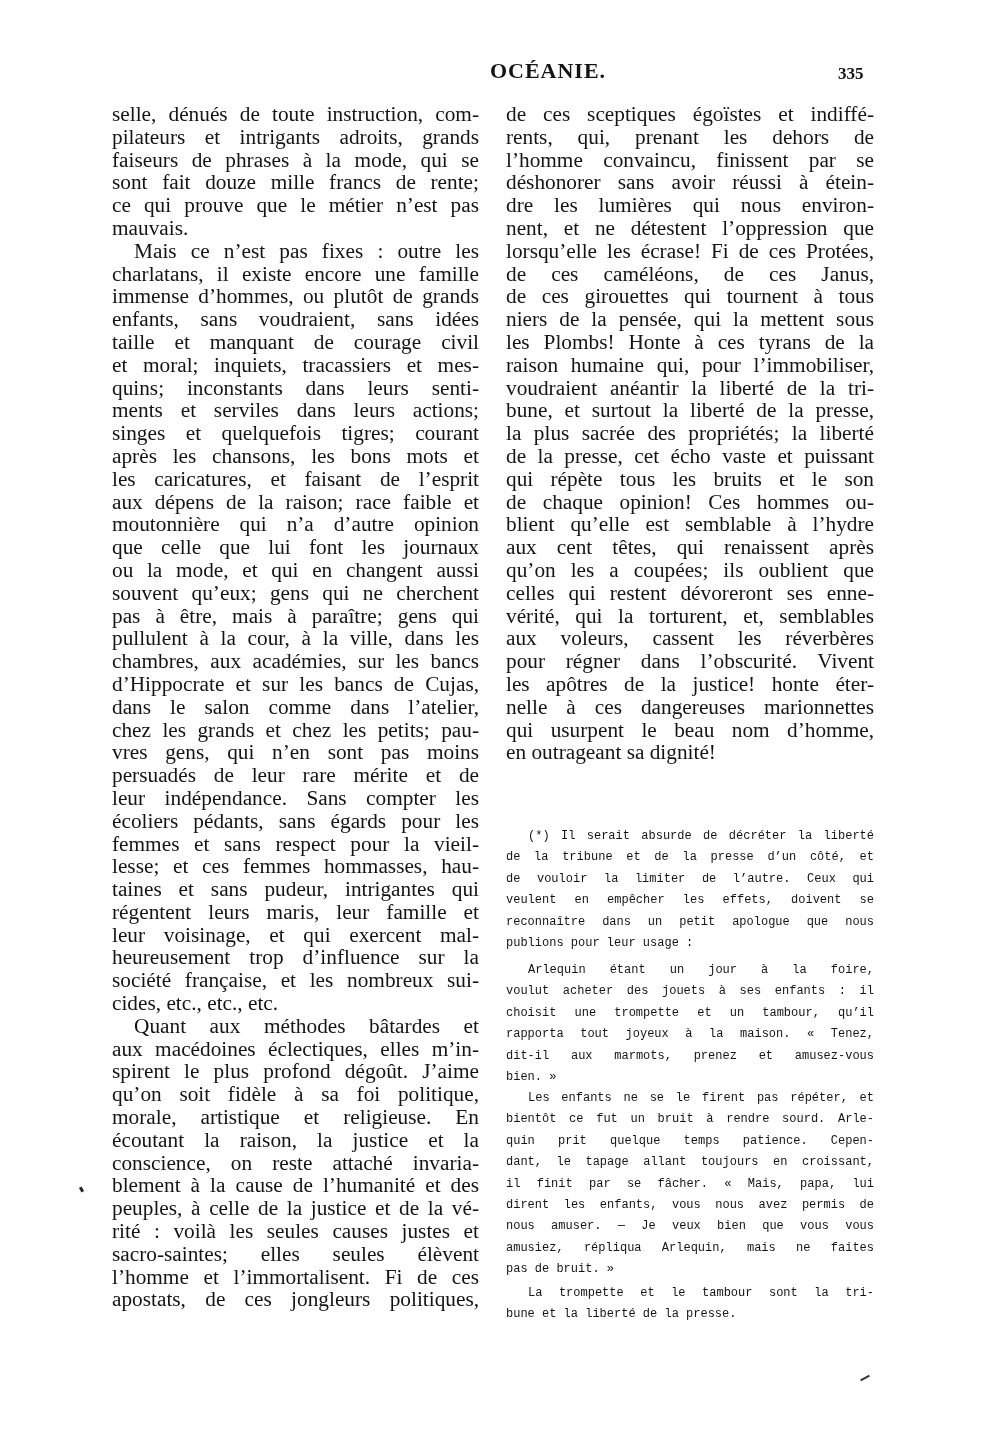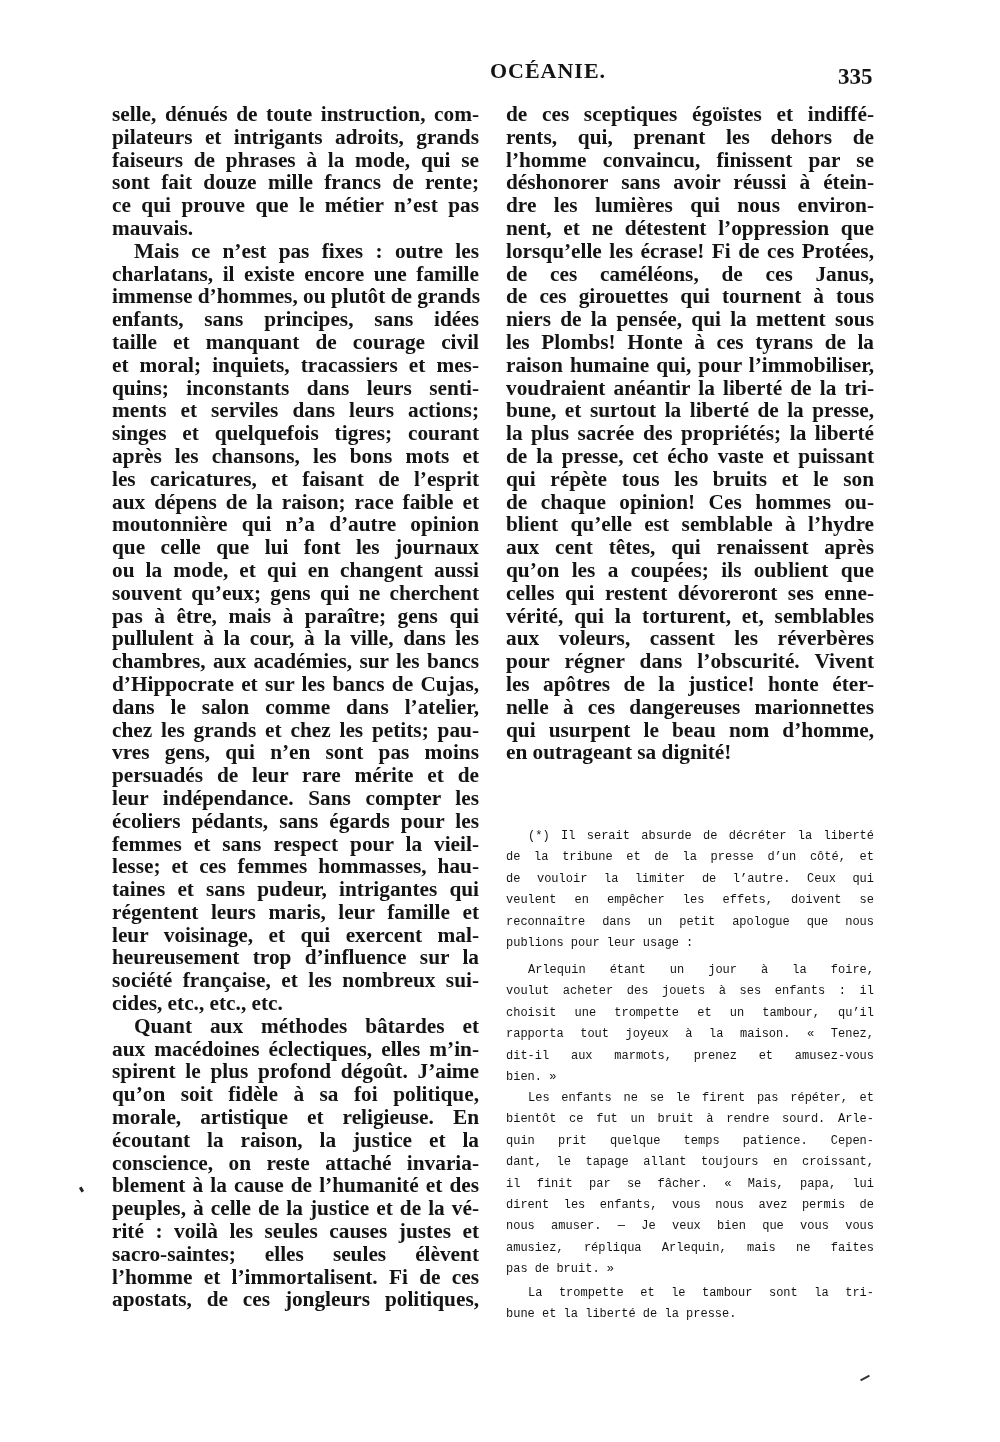--- a/index.html
+++ b/index.html
@@ -8,23 +8,23 @@
     font-family: "DejaVu Serif", "Liberation Serif", serif;
     color: #141414;
   }
   .header-title {
     position: absolute; left: 0; width: 1000px; top: 58px;
     text-align: center; font-family: "Liberation Serif", serif;
     font-size: 22px; letter-spacing: 1px; font-weight: bold; padding-left: 48px;
   }
   .page-number {
     position: absolute; left: 838px; top: 64px;
-    font-family: "Liberation Serif", serif; font-size: 23px; font-weight: bold;
+    font-family: "Liberation Serif", serif; font-size: 17px; font-weight: bold;
   }
-  .col { position: absolute; font-weight: bold; }
+  .col { position: absolute; }
   .col-left { left: 112px; top: 103px; width: 367px; }
   .col-right { left: 506px; top: 103px; width: 368px; }
   .line {
     display: block; white-space: nowrap;
     font-family: "Liberation Serif", serif;
     font-size: 21.3px; line-height: 22.8px; height: 22.8px;
     text-align: justify; text-align-last: justify;
   }
   .line.last { text-align-last: left; }
   .line.indent { padding-left: 22px; }
@@ -60,21 +60,21 @@
   <div class="col col-left" id="col-left">
       <span class="line">selle, dénués de toute instruction, com-</span>
       <span class="line">pilateurs et intrigants adroits, grands</span>
       <span class="line">faiseurs de phrases à la mode, qui se</span>
       <span class="line">sont fait douze mille francs de rente;</span>
       <span class="line">ce qui prouve que le métier n’est pas</span>
       <span class="line last">mauvais.</span>
       <span class="line indent">Mais ce n’est pas fixes : outre les</span>
       <span class="line">charlatans, il existe encore une famille</span>
       <span class="line">immense d’hommes, ou plutôt de grands</span>
-      <span class="line">enfants, sans principes, sans idées</span>
+      <span class="line">enfants, sans voudraient, sans idées</span>
       <span class="line">taille et manquant de courage civil</span>
       <span class="line">et moral; inquiets, tracassiers et mes-</span>
       <span class="line">quins; inconstants dans leurs senti-</span>
       <span class="line">ments et serviles dans leurs actions;</span>
       <span class="line">singes et quelquefois tigres; courant</span>
       <span class="line">après les chansons, les bons mots et</span>
       <span class="line">les caricatures, et faisant de l’esprit</span>
       <span class="line">aux dépens de la raison; race faible et</span>
       <span class="line">moutonnière qui n’a d’autre opinion</span>
       <span class="line">que celle que lui font les journaux</span>

